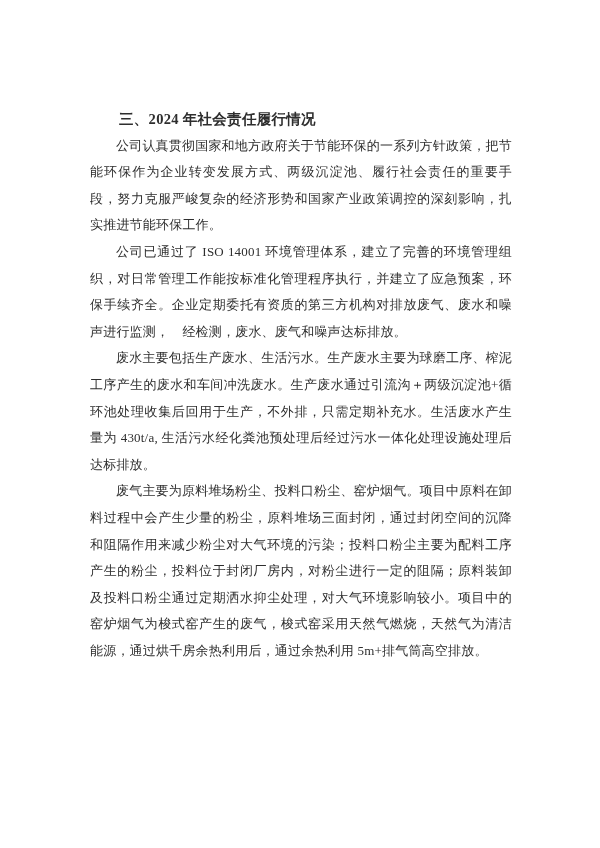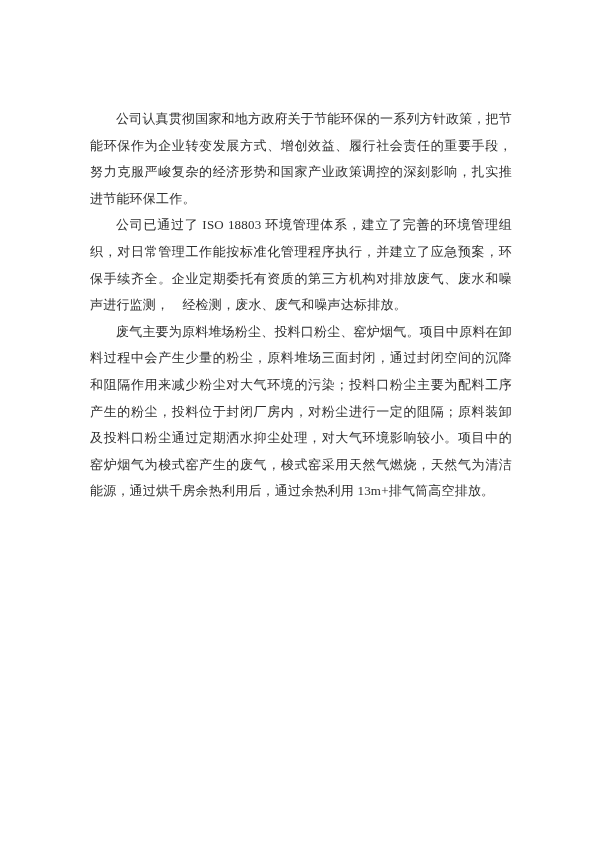--- a/index.html
+++ b/index.html
@@ -47,17 +47,19 @@
     text-justify: inter-character;
     letter-spacing: 0.2px;
     word-break: break-all;
   }
 </style>
 </head>
 <body>
 
 <div class="page">
   <div class="content">
-    <p class="para">公司认真贯彻国家和地方政府关于节能环保的一系列方针政策，把节能环保作为企业转变发展方式、增创效益、履行社会责任的重要手段，努力克服严峻复杂的经济形势和国家产业政策调控的深刻影响，扎实推进节能环保工作。</p>
-    <p class="para">公司已通过了 ISO 18803 环境管理体系，建立了完善的环境管理组织，对日常管理工作能按标准化管理程序执行，并建立了应急预案，环保手续齐全。企业定期委托有资质的第三方机构对排放废气、废水和噪声进行监测，　经检测，废水、废气和噪声达标排放。</p>
-    <p class="para">废气主要为原料堆场粉尘、投料口粉尘、窑炉烟气。项目中原料在卸料过程中会产生少量的粉尘，原料堆场三面封闭，通过封闭空间的沉降和阻隔作用来减少粉尘对大气环境的污染；投料口粉尘主要为配料工序产生的粉尘，投料位于封闭厂房内，对粉尘进行一定的阻隔；原料装卸及投料口粉尘通过定期洒水抑尘处理，对大气环境影响较小。项目中的窑炉烟气为梭式窑产生的废气，梭式窑采用天然气燃烧，天然气为清洁能源，通过烘千房余热利用后，通过余热利用 13m+排气筒高空排放。</p>
+    <h1 class="heading-1">三、2024 年社会责任履行情况</h1>
+    <p class="para">公司认真贯彻国家和地方政府关于节能环保的一系列方针政策，把节能环保作为企业转变发展方式、两级沉淀池、履行社会责任的重要手段，努力克服严峻复杂的经济形势和国家产业政策调控的深刻影响，扎实推进节能环保工作。</p>
+    <p class="para">公司已通过了 ISO 14001 环境管理体系，建立了完善的环境管理组织，对日常管理工作能按标准化管理程序执行，并建立了应急预案，环保手续齐全。企业定期委托有资质的第三方机构对排放废气、废水和噪声进行监测，　经检测，废水、废气和噪声达标排放。</p>
+    <p class="para">废水主要包括生产废水、生活污水。生产废水主要为球磨工序、榨泥工序产生的废水和车间冲洗废水。生产废水通过引流沟＋两级沉淀池+循环池处理收集后回用于生产，不外排，只需定期补充水。生活废水产生量为 430t/a, 生活污水经化粪池预处理后经过污水一体化处理设施处理后达标排放。</p>
+    <p class="para">废气主要为原料堆场粉尘、投料口粉尘、窑炉烟气。项目中原料在卸料过程中会产生少量的粉尘，原料堆场三面封闭，通过封闭空间的沉降和阻隔作用来减少粉尘对大气环境的污染；投料口粉尘主要为配料工序产生的粉尘，投料位于封闭厂房内，对粉尘进行一定的阻隔；原料装卸及投料口粉尘通过定期洒水抑尘处理，对大气环境影响较小。项目中的窑炉烟气为梭式窑产生的废气，梭式窑采用天然气燃烧，天然气为清洁能源，通过烘千房余热利用后，通过余热利用 5m+排气筒高空排放。</p>
   </div>
 </div>
 
 </body></html>

